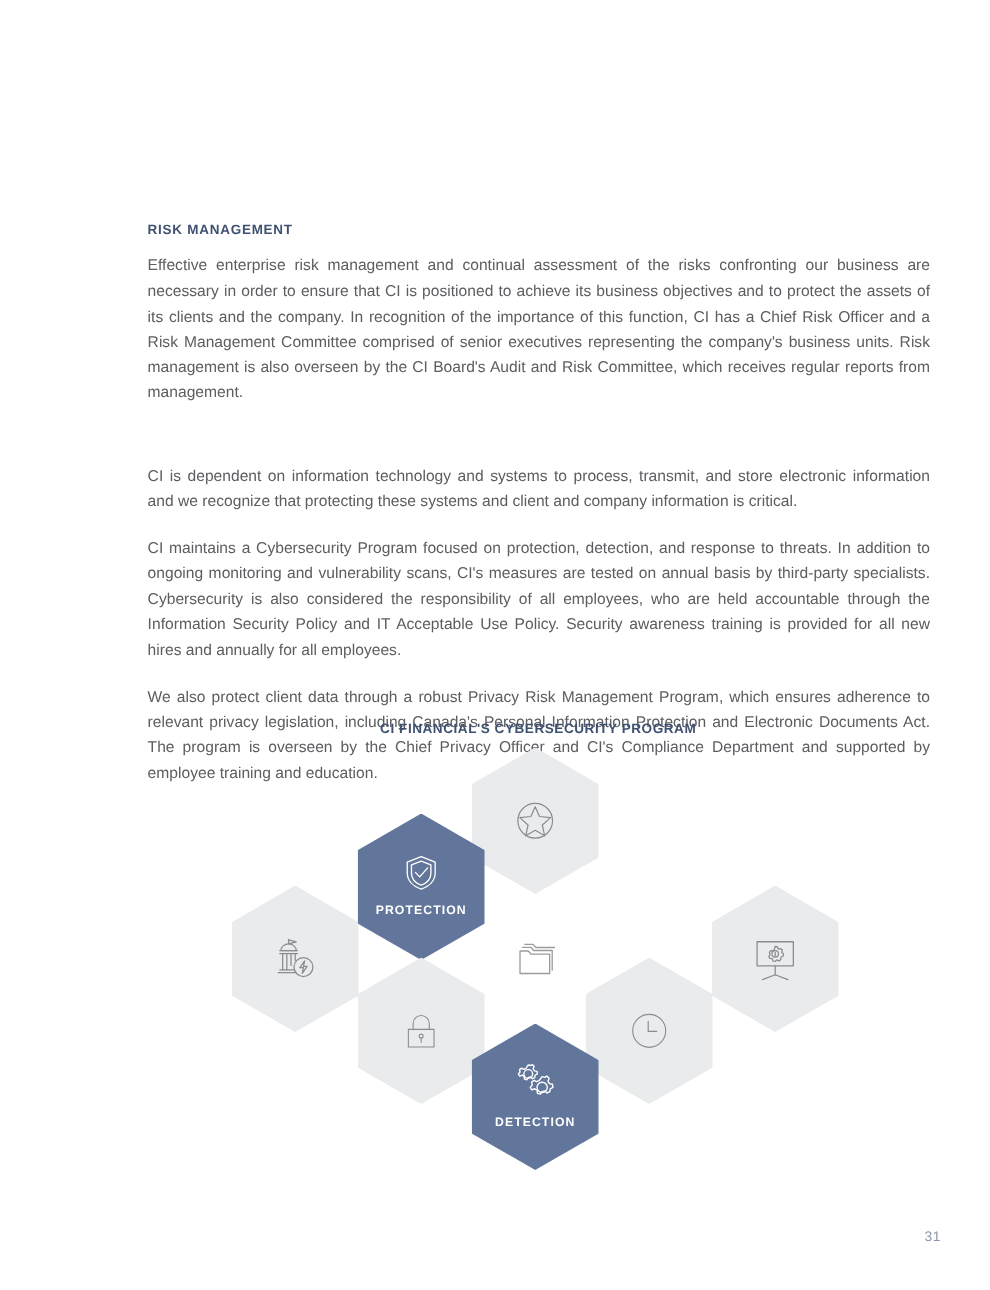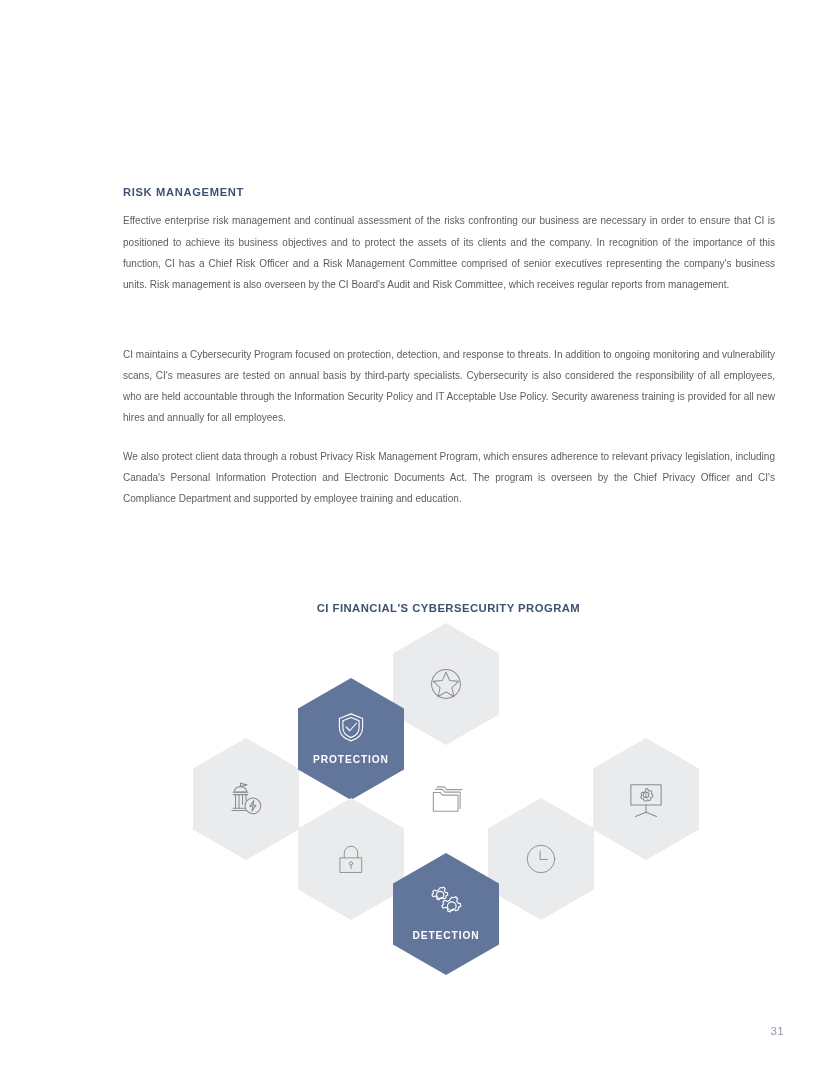--- a/index.html
+++ b/index.html
@@ -38,21 +38,21 @@
     margin: 0 0 11px 0;
     line-height: 1.2;
   }
 
   .heading-spacer {
     height: 29px;
   }
 
   p.body-par {
     font-family: "Liberation Sans", sans-serif;
-    font-size: 10px;
+    font-size: 13px;
     line-height: 21.1px;
     color: #5c5d60;
     margin: 0 0 20px 0;
     text-align: justify;
     text-justify: inter-word;
     letter-spacing: 0.01px;
   }
   p.body-par.tight {
     margin-bottom: 18px;
   }
@@ -134,20 +134,21 @@
 
 <div class="page">
 
   <div class="content">
 
     <h2 class="section-heading">RISK MANAGEMENT</h2>
     <p class="body-par">Effective enterprise risk management and continual assessment of the risks confronting our business are necessary in order to ensure that CI is positioned to achieve its business objectives and to protect the assets of its clients and the company. In recognition of the importance of this function, CI has a Chief Risk Officer and a Risk Management Committee comprised of senior executives representing the company's business units. Risk management is also overseen by the CI Board's Audit and Risk Committee, which receives regular reports from management.</p>
 
     <div class="heading-spacer"></div>
 
+    <p class="body-par tight">CI is dependent on information technology and systems to process, transmit, and store electronic information and we recognize that protecting these systems and client and company information is critical.</p>
     <p class="body-par tight">CI maintains a Cybersecurity Program focused on protection, detection, and response to threats. In addition to ongoing monitoring and vulnerability scans, CI's measures are tested on annual basis by third-party specialists. Cybersecurity is also considered the responsibility of all employees, who are held accountable through the Information Security Policy and IT Acceptable Use Policy. Security awareness training is provided for all new hires and annually for all employees.</p>
     <p class="body-par">We also protect client data through a robust Privacy Risk Management Program, which ensures adherence to relevant privacy legislation, including Canada's Personal Information Protection and Electronic Documents Act. The program is overseen by the Chief Privacy Officer and CI's Compliance Department and supported by employee training and education.</p>
   </div>
 
   <div class="diagram">
 
     <div class="diagram-title">CI FINANCIAL'S CYBERSECURITY PROGRAM</div>
 
     <div class="hex-stage">
 

